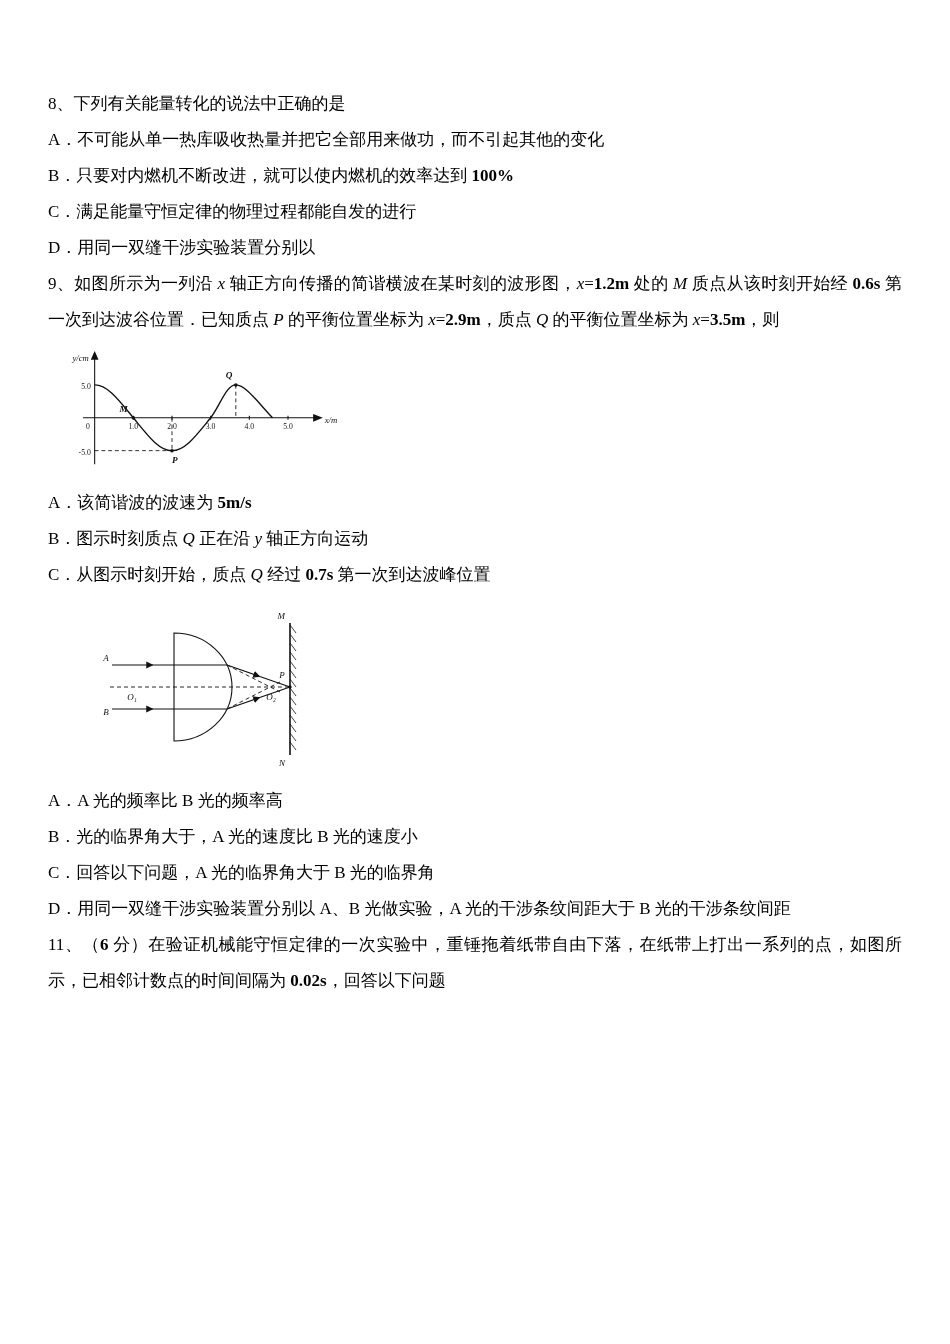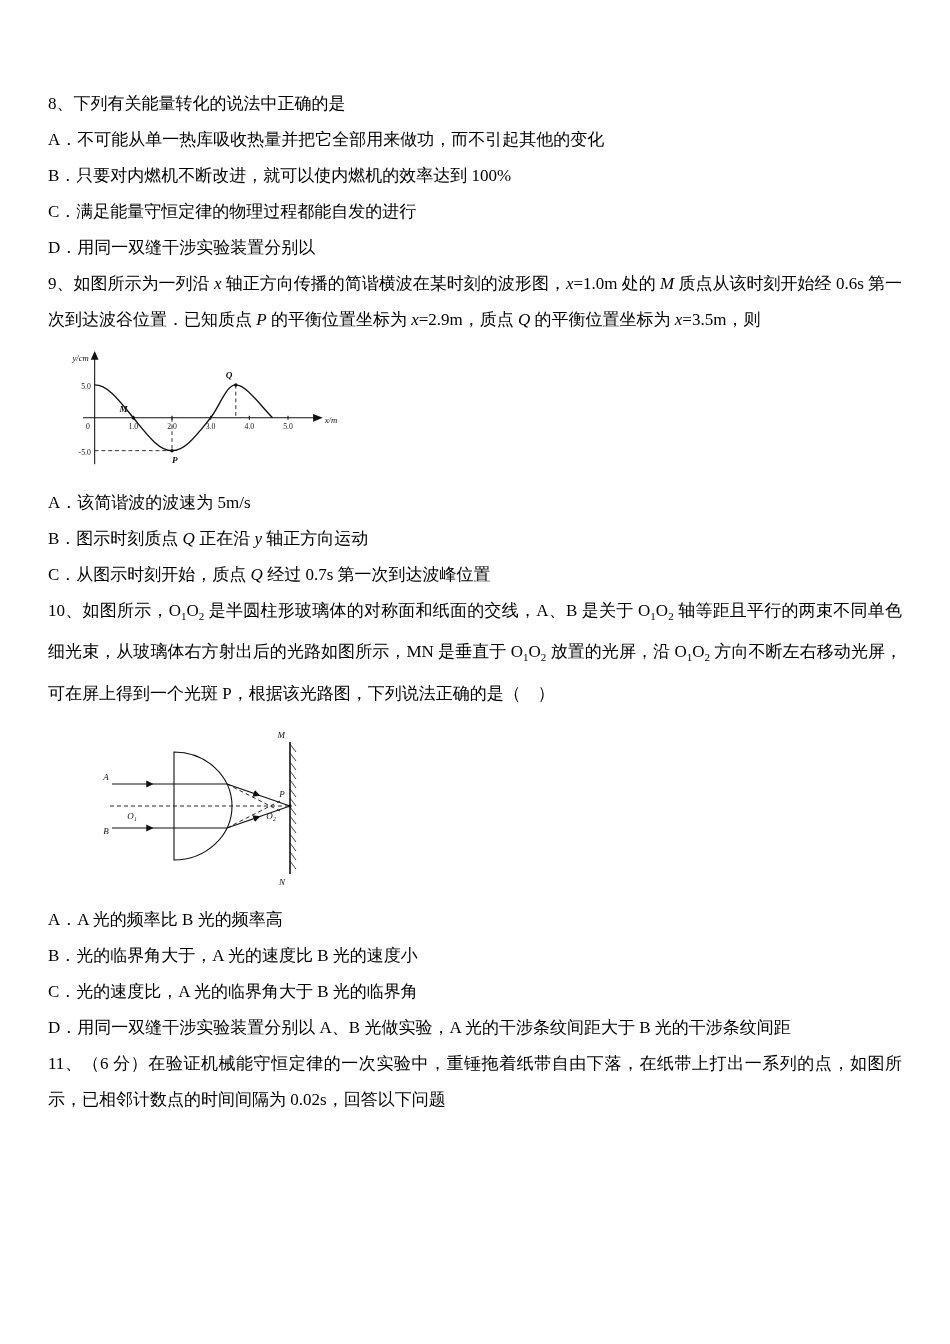--- a/index.html
+++ b/index.html
@@ -4,21 +4,21 @@
 <style>
   html,body { margin:0; padding:0; background:#ffffff; }
   .page {
     width:950px; height:1228px; box-sizing:border-box;
     padding:86px 48px 0 48px;
     background:#ffffff; color:#000;
     font-family:"Liberation Serif","DejaVu Serif",serif;
     font-size:17px; overflow:hidden;
   }
   p { margin:0; line-height:36px; text-align:justify; }
-  b { font-weight:normal; }
+  b { font-weight:bold; }
   i { font-style:italic; }
   sub { font-size:0.65em; }
   .fig { margin:8px 0 8px 8px; }
   .fig-optics { margin:10px 0 10px 26px; }
   svg { display:block; }
   svg text { fill:#111; font-family:"Liberation Serif","DejaVu Serif",serif; }
   .ax { stroke:#111; stroke-width:1.1; fill:none; }
   .curve { stroke:#111; stroke-width:1.4; fill:none; }
   .dash { stroke:#111; stroke-width:0.9; fill:none; stroke-dasharray:4 3; }
   .glyph { fill:#111; }
@@ -33,21 +33,21 @@
 
   <section>
     <p>8、下列有关能量转化的说法中正确的是</p>
     <p>A．不可能从单一热库吸收热量并把它全部用来做功，而不引起其他的变化</p>
     <p>B．只要对内燃机不断改进，就可以使内燃机的效率达到 <b>100%</b></p>
     <p>C．满足能量守恒定律的物理过程都能自发的进行</p>
     <p>D．用同一双缝干涉实验装置分别以</p>
   </section>
 
   <section>
-    <p>9、如图所示为一列沿 <i>x</i> 轴正方向传播的简谐横波在某时刻的波形图，<i>x</i>=<b>1.0m</b> 处的 <i>M</i> 质点从该时刻开始经 <b>0.6s</b> 第一次到达波谷位置．已知质点 <i>P</i> 的平衡位置坐标为 <i>x</i>=<b>2.9m</b>，质点 <i>Q</i> 的平衡位置坐标为 <i>x</i>=<b>3.5m</b>，则</p>
+    <p>9、如图所示为一列沿 <i>x</i> 轴正方向传播的简谐横波在某时刻的波形图，<i>x</i>=<b>1.2m</b> 处的 <i>M</i> 质点从该时刻开始经 <b>0.6s</b> 第一次到达波谷位置．已知质点 <i>P</i> 的平衡位置坐标为 <i>x</i>=<b>2.9m</b>，质点 <i>Q</i> 的平衡位置坐标为 <i>x</i>=<b>3.5m</b>，则</p>
 
     <div class="fig">
       <svg width="290" height="131" viewBox="0 0 300 135">
 
         <line class="ax" x1="40" y1="122" x2="40" y2="12"></line>
         <polygon class="glyph" points="40,5 36,14 44,14"></polygon>
         <line class="ax" x1="28" y1="74" x2="268" y2="74"></line>
         <polygon class="glyph" points="276,74 266,70 266,78"></polygon>
         <text class="lbl-i" x="34" y="15" text-anchor="end">y/cm</text>
         <text class="lbl-i" x="278" y="79" text-anchor="start">x/m</text>
@@ -81,21 +81,20 @@
         <text class="lbl-bi" x="179" y="33" text-anchor="middle">Q</text>
       </svg>
     </div>
 
     <p>A．该简谐波的波速为 <b>5m/s</b></p>
     <p>B．图示时刻质点 <i>Q</i> 正在沿 <i>y</i> 轴正方向运动</p>
     <p>C．从图示时刻开始，质点 <i>Q</i> 经过 <b>0.7s</b> 第一次到达波峰位置</p>
   </section>
 
   <section>
-    <p>10、如图所示，O<sub>1</sub>O<sub>2</sub> 是半圆柱形玻璃体的对称面和纸面的交线，A、B 是关于 O<sub>1</sub>O<sub>2</sub> 轴等距且平行的两束不同单色细光束，从玻璃体右方射出后的光路如图所示，MN 是垂直于 O<sub>1</sub>O<sub>2</sub> 放置的光屏，沿 O<sub>1</sub>O<sub>2</sub> 方向不断左右移动光屏，可在屏上得到一个光斑 P，根据该光路图，下列说法正确的是（　）</p>
 
     <div class="fig fig-optics">
       <svg width="250" height="170" viewBox="0 0 250 170">
         <defs>
           <marker id="arr" viewBox="0 0 10 10" refX="8" refY="5" markerWidth="6.5" markerHeight="6.5" orient="auto">
             <path d="M0,0 L10,5 L0,10 z" fill="#111"></path>
           </marker>
         </defs>
 
         <line class="dash" x1="36" y1="84" x2="216" y2="84"></line>
@@ -134,21 +133,21 @@
           <line x1="216" y1="130" x2="222" y2="138"></line>
           <line x1="216" y1="139" x2="222" y2="147"></line>
         </g>
         <text class="lbl-i" x="211" y="16" text-anchor="end">M</text>
         <text class="lbl-i" x="211" y="163" text-anchor="end">N</text>
       </svg>
     </div>
 
     <p>A．A 光的频率比 B 光的频率高</p>
     <p>B．光的临界角大于，A 光的速度比 B 光的速度小</p>
-    <p>C．光的速度比，A 光的临界角大于 B 光的临界角</p>
+    <p>C．回答以下问题，A 光的临界角大于 B 光的临界角</p>
     <p>D．用同一双缝干涉实验装置分别以 A、B 光做实验，A 光的干涉条纹间距大于 B 光的干涉条纹间距</p>
   </section>
 
 
   <section>
     <p>11、（<b>6</b> 分）在验证机械能守恒定律的一次实验中，重锤拖着纸带自由下落，在纸带上打出一系列的点，如图所示，已相邻计数点的时间间隔为 <b>0.02s</b>，回答以下问题</p>
   </section>
 
 </div>
 

